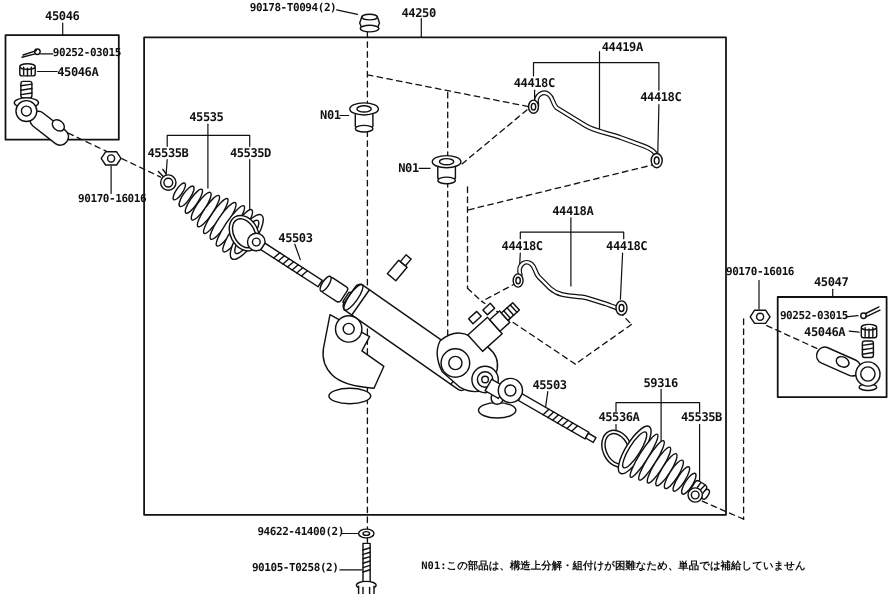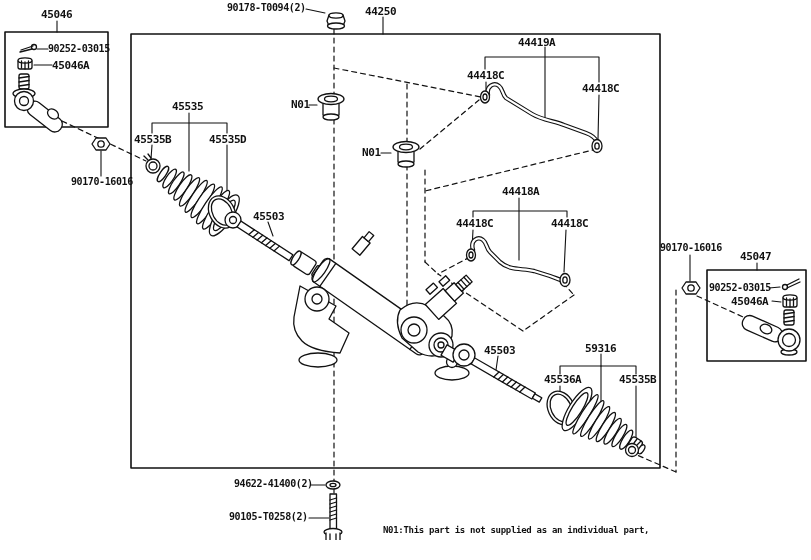--- a/index.html
+++ b/index.html
@@ -330,33 +330,33 @@
 <div class="lbl" style="left:52px;top:60px">45046A</div>
 <div class="lbl sm" style="left:71px;top:177px">90170-16016</div>
 <div class="lbl" style="left:172px;top:101px">45535</div>
 <div class="lbl" style="left:134px;top:134px">45535B</div>
 <div class="lbl" style="left:209px;top:134px">45535D</div>
 <div class="lbl sm" style="left:227px;top:3px">90178-T0094(2)</div>
 <div class="lbl" style="left:365px;top:6px">44250</div>
 <div class="lbl" style="left:291px;top:99px">N01</div>
 <div class="lbl" style="left:362px;top:147px">N01</div>
 <div class="lbl" style="left:253px;top:211px">45503</div>
-<div class="lbl" style="left:518px;top:37px">44419A</div>
+<div class="lbl" style="left:547px;top:37px">44419A</div>
 <div class="lbl" style="left:467px;top:70px">44418C</div>
 <div class="lbl" style="left:582px;top:83px">44418C</div>
 <div class="lbl" style="left:502px;top:186px">44418A</div>
 <div class="lbl" style="left:456px;top:218px">44418C</div>
 <div class="lbl" style="left:551px;top:218px">44418C</div>
 <div class="lbl sm" style="left:660px;top:243px">90170-16016</div>
 <div class="lbl" style="left:740px;top:251px">45047</div>
 <div class="lbl sm" style="left:709px;top:283px">90252-03015</div>
 <div class="lbl" style="left:731px;top:296px">45046A</div>
 <div class="lbl" style="left:484px;top:345px">45503</div>
 <div class="lbl" style="left:585px;top:343px">59316</div>
 <div class="lbl" style="left:544px;top:374px">45536A</div>
 <div class="lbl" style="left:619px;top:374px">45535B</div>
 <div class="lbl sm" style="left:234px;top:479px">94622-41400(2)</div>
 <div class="lbl sm" style="left:229px;top:512px">90105-T0258(2)</div>
 
-<div class="note" style="left:383px;top:526px">N01:This part is not supplied as an individual part,</div>
+<div class="note jp" style="left:383px;top:510px">N01:この部品は、構造上分解・組付けが困難なため、単品では補給していません</div>
 <div class="lbl" style="left:767px;top:544px">456788D</div>
 
 </div>
 
 </body></html>

